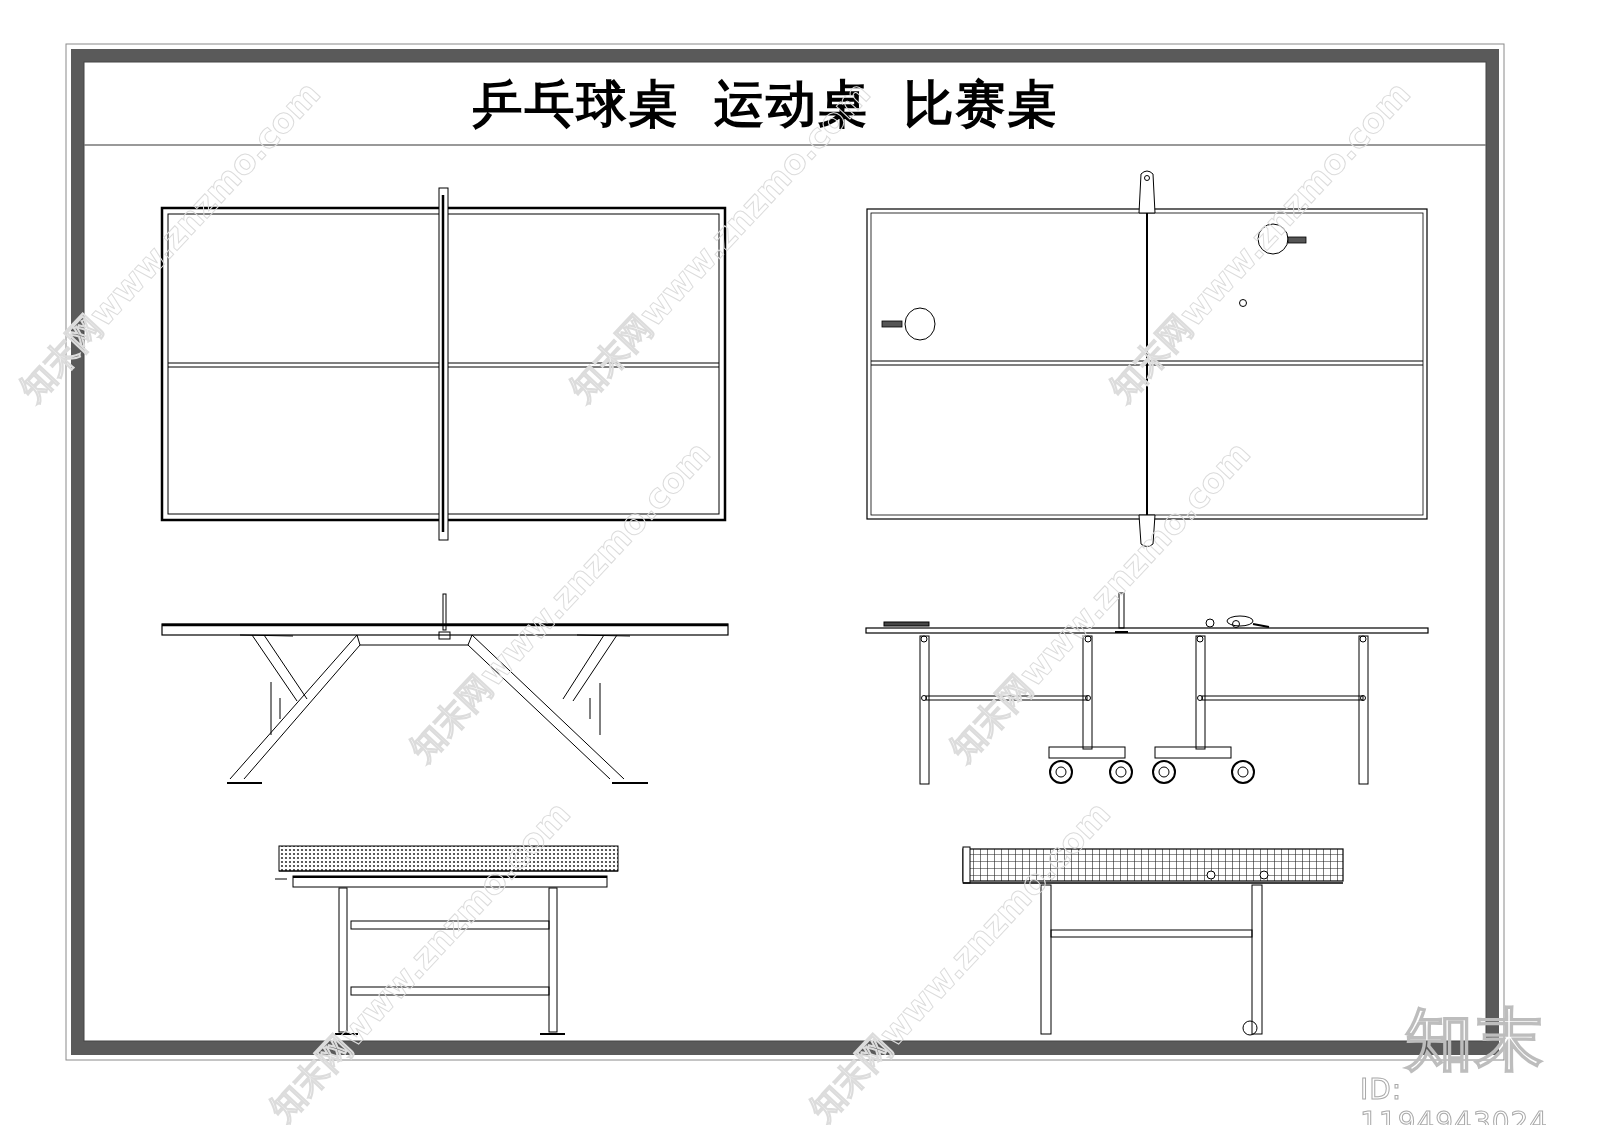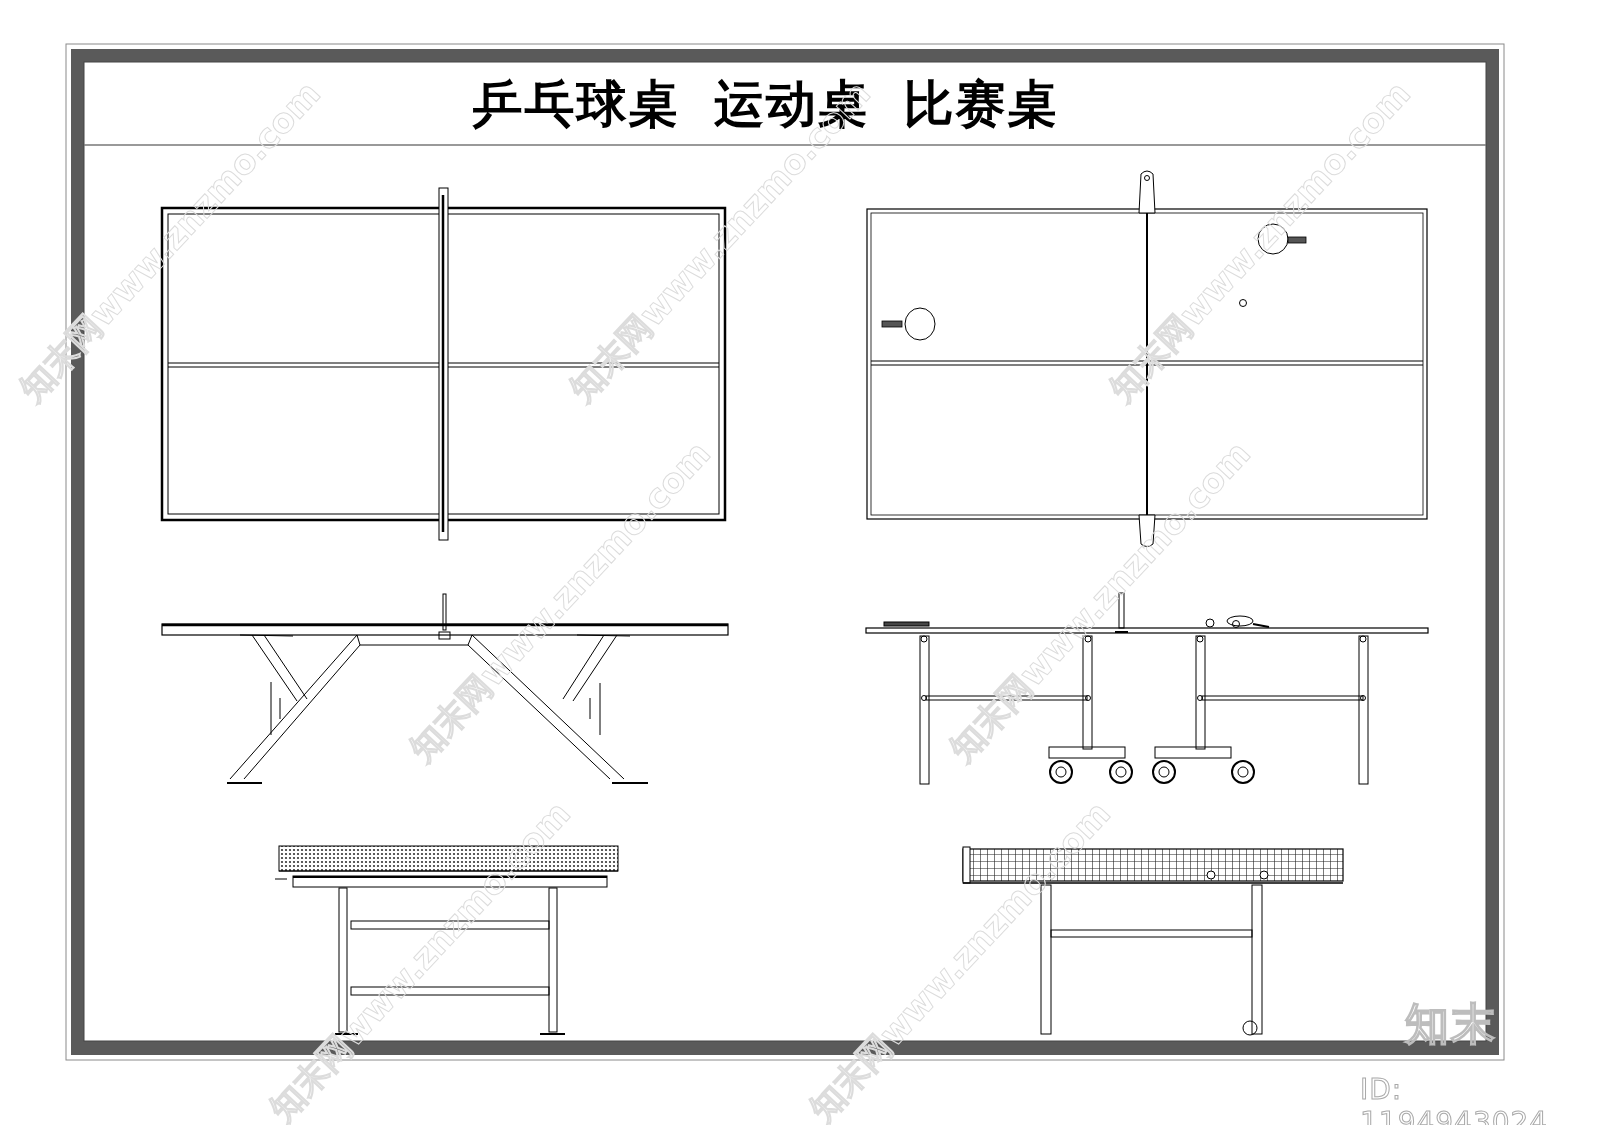--- a/index.html
+++ b/index.html
@@ -6,21 +6,21 @@
   body { width: 1600px; height: 1125px; position: relative; overflow: hidden; font-family: "DejaVu Sans", sans-serif; }
   .sheet { position: absolute; left: 0; top: 0; width: 1600px; height: 1125px; }
   svg { position: absolute; left: 0; top: 0; }
   .title {
     position: absolute; left: 84px; top: 66px; width: 1404px; height: 76px;
     display: flex; align-items: center; justify-content: center;
     font-family: "DejaVu Sans", sans-serif; font-size: 50px; color: #000; letter-spacing: 2px;
     word-spacing: 14px; transform: translateX(-20px); font-weight: bold;
   }
   .wm-logo {
-    position: absolute; left: 1405px; top: 995px; font-size: 44px; font-weight: bold;
+    position: absolute; left: 1405px; top: 995px; font-size: 68px; font-weight: bold;
     color: transparent; -webkit-text-stroke: 1.2px #bdbdbd; letter-spacing: 2px;
     font-family: "DejaVu Sans", sans-serif;
   }
   .wm-id {
     position: absolute; left: 1360px; top: 1073px; font-size: 28px;
     color: transparent; -webkit-text-stroke: 1px #a9a9a9; letter-spacing: 1px;
     font-family: "DejaVu Sans", sans-serif;
   }
   .wm-diag {
     position: absolute; font-size: 34px; font-weight: bold; color: transparent;

